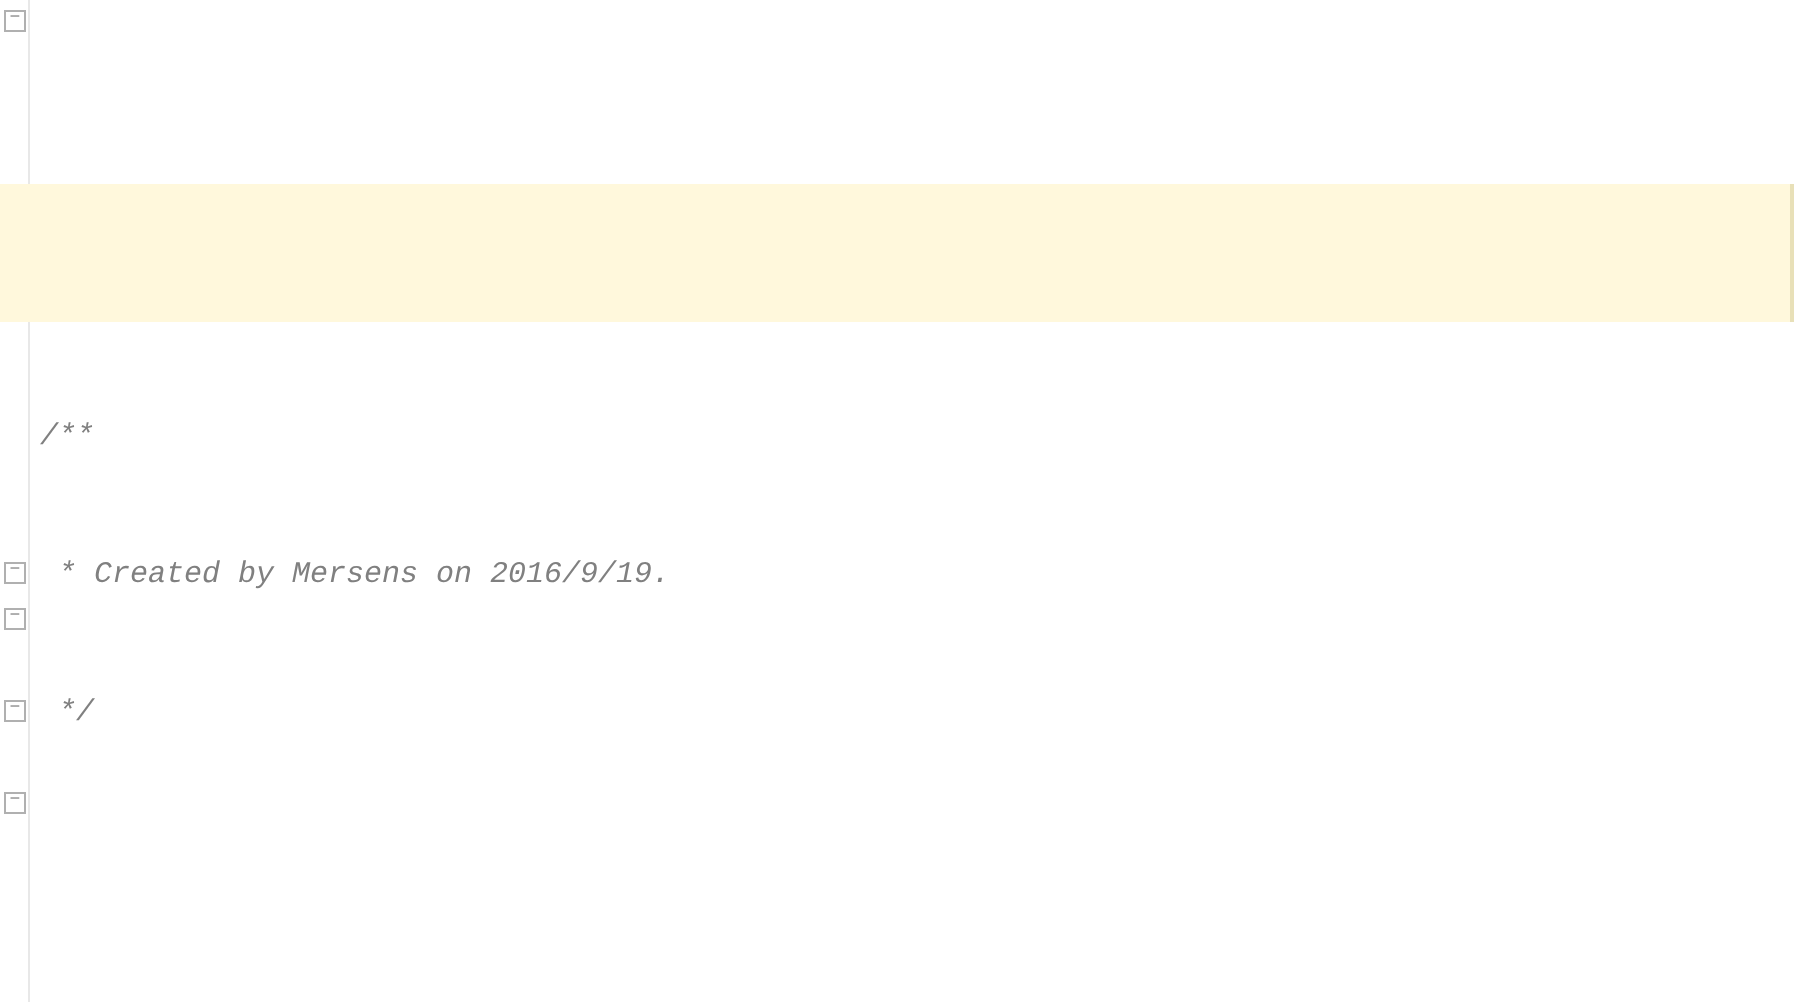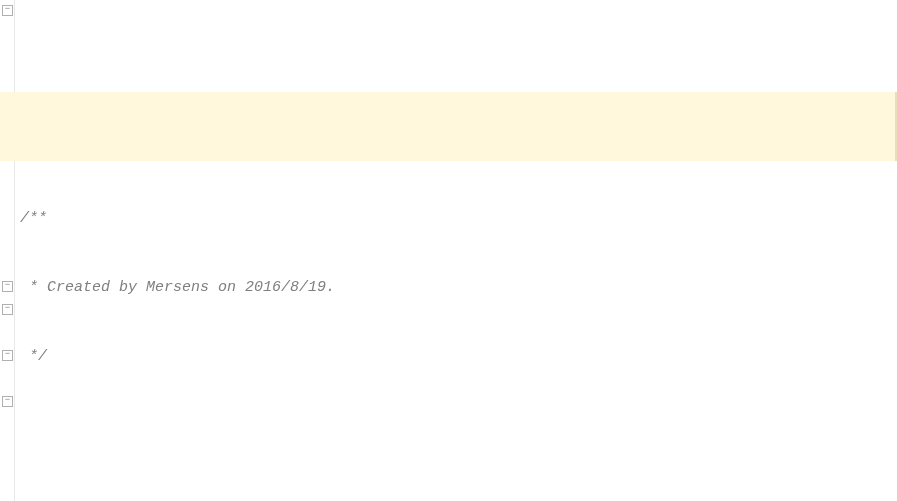--- a/index.html
+++ b/index.html
@@ -69,21 +69,21 @@
     <div class="fold-handle" style="top:304px;"></div>
     <div class="fold-handle" style="top:350px;"></div>
     <div class="fold-handle" style="top:396px;"></div>
   </div>
 
   <div class="code">
 
     <div class="doc-stripe doc-block"></div>
 
     <div class="line" style="position:relative;"><span class="c-doc">/**</span></div>
-    <div class="line" style="position:relative;"><span class="c-doc"> * Created by Mersens on 2016/8/19.</span></div>
+    <div class="line" style="position:relative;"><span class="c-doc"> * Created by Mersens on 2016/9/19.</span></div>
     <div class="line" style="position:relative;"><span class="c-doc"> */</span></div>
 
     <div class="line blank"></div>
 
     
 
     
 
     
 

